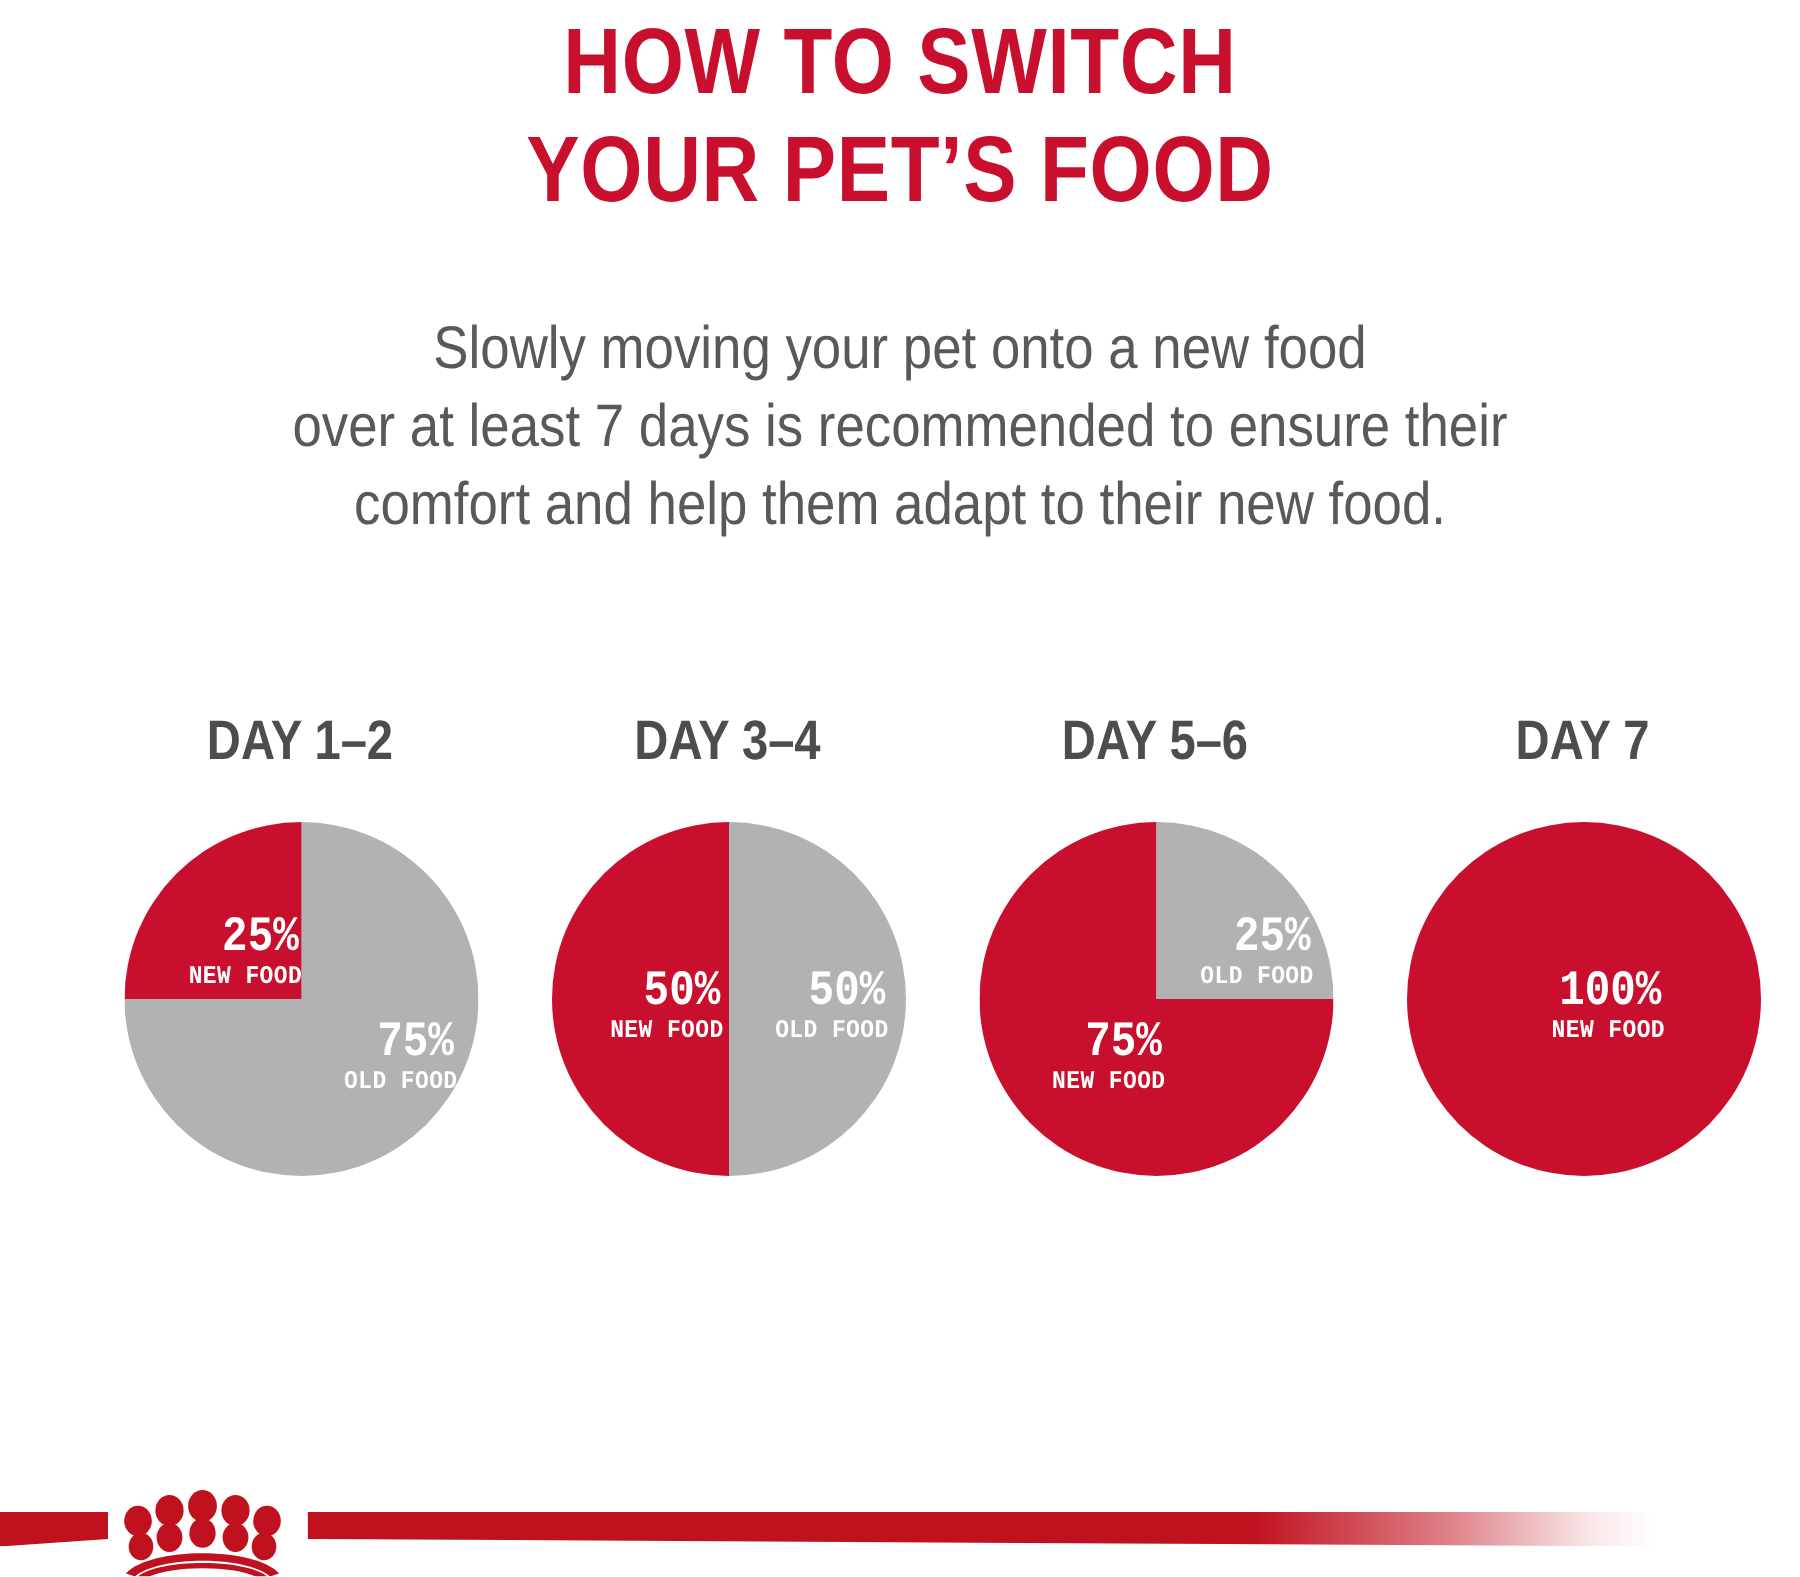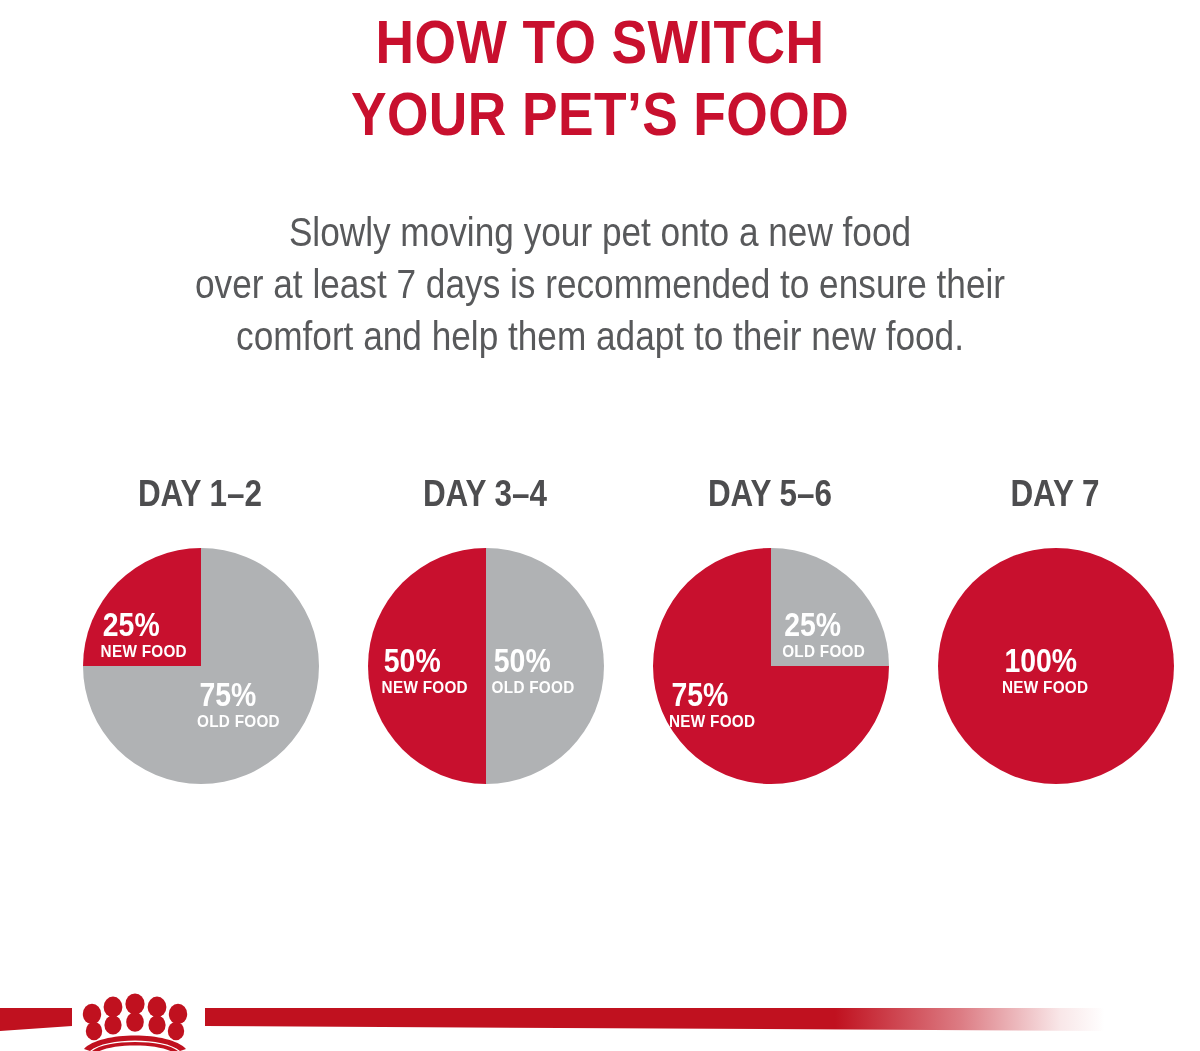--- a/index.html
+++ b/index.html
@@ -91,23 +91,23 @@
     position: absolute;
     top: 74px;
     left: 13px;
     width: 236px;
     height: 236px;
   }
   .pie-svg { display: block; width: 236px; height: 236px; }
 
   .pie-label {
     position: absolute;
-    text-align: left;
+    text-align: right;
     color: #ffffff;
-    font-family: Liberation Sans, sans-serif;
+    font-family: Liberation Mono, monospace;
     line-height: 1;
     white-space: nowrap;
     pointer-events: none;
   }
   .pie-label .pct {
     display: block;
     font-weight: bold;
     font-size: 33px;
     line-height: 34px;
     letter-spacing: 0px;

